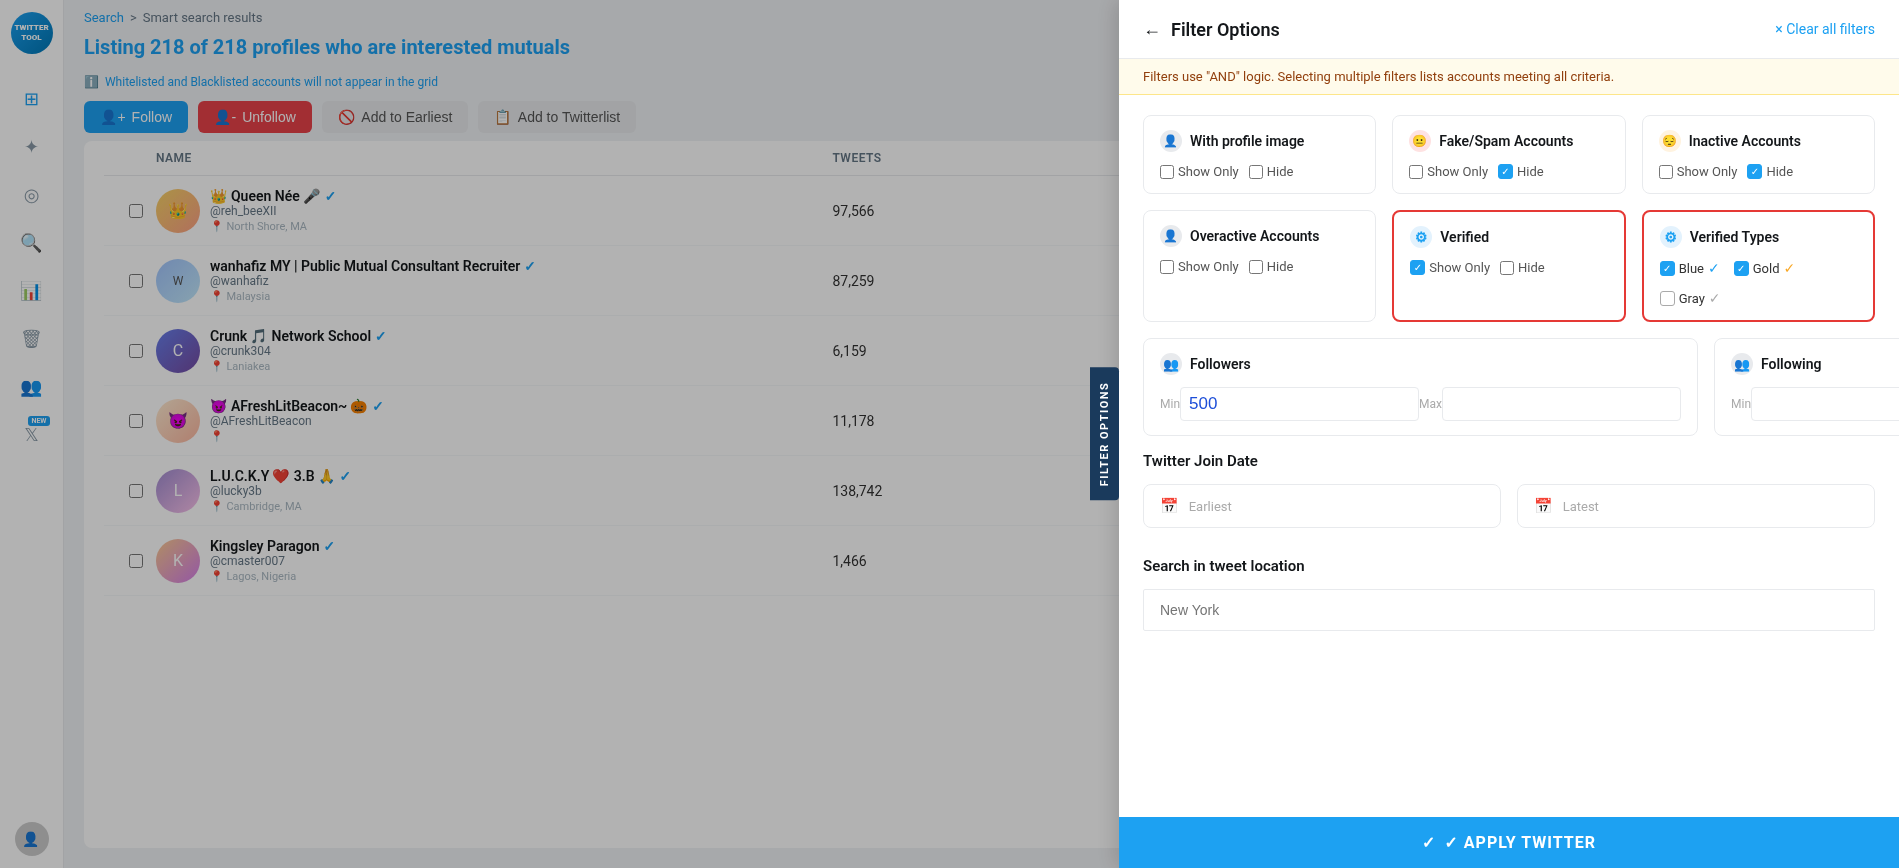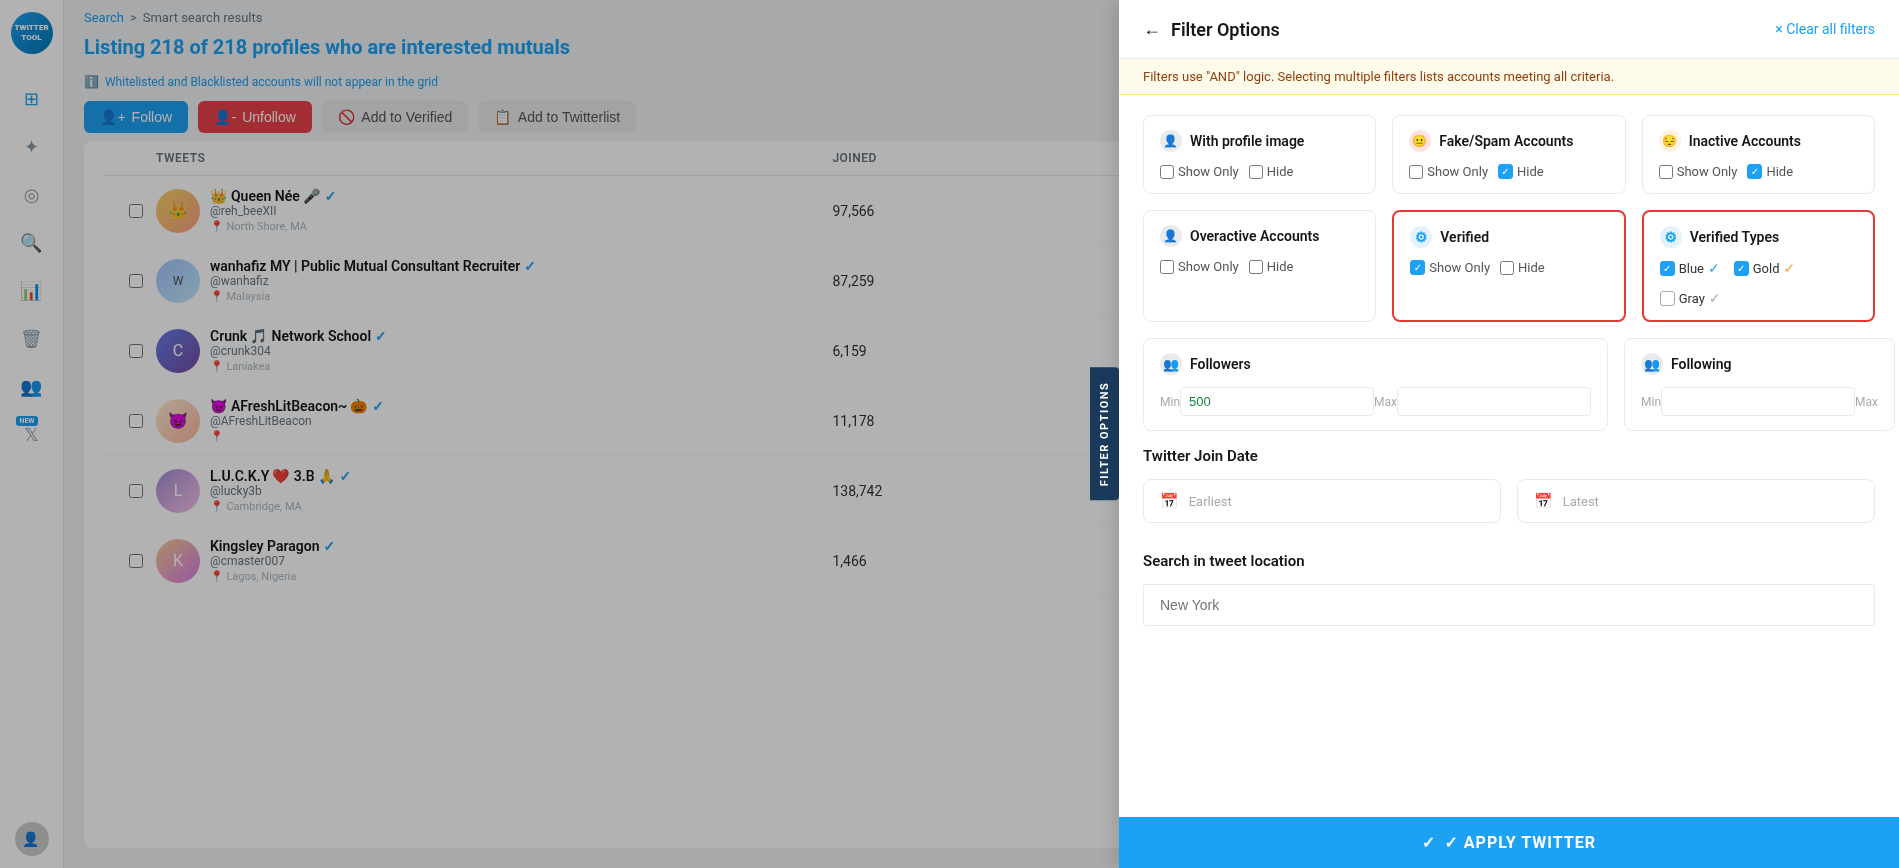--- a/index.html
+++ b/index.html
@@ -43,21 +43,21 @@
       font-size: 18px;
       cursor: pointer;
     }
     .sidebar-icon.active { color: #1da1f2; }
     .sidebar-new-badge {
       position: relative;
     }
     .new-badge {
       position: absolute;
       top: 2px;
-      right: 14px;
+      right: 2px;
       background: #1da1f2;
       color: white;
       font-size: 7px;
       font-weight: bold;
       padding: 1px 3px;
       border-radius: 3px;
     }
     .sidebar-bottom {
       margin-top: auto;
     }
@@ -341,22 +341,22 @@
       align-items: center;
       gap: 0;
       margin-top: 8px;
     }
     .range-label { font-size: 12px; color: #aaa; }
     .range-input {
       flex: 1;
       border: 1px solid #e8eaed;
       border-radius: 4px;
       padding: 6px 8px;
-      font-size: 13px;
-      color: #15803d;
+      font-size: 17px;
+      color: #1d4ed8;
     }
 
     
     .filter-section-title {
       font-size: 15px;
       font-weight: 600;
       color: #14171a;
       margin-bottom: 14px;
       margin-top: 4px;
     }
@@ -495,31 +495,32 @@
     <button class="btn btn-follow">
       <span>👤+</span>
       <span>Follow</span>
     </button>
     <button class="btn btn-unfollow">
       <span>👤-</span>
       <span>Unfollow</span>
     </button>
     <button class="btn btn-blacklist">
       <span>🚫</span>
-      <span>Add to Verified</span>
+      <span>Add to Earliest</span>
     </button>
     <button class="btn btn-twitterlist">
       <span>📋</span>
       <span>Add to Twitterlist</span>
     </button>
   </div>
 
   <div class="table-area">
     <div class="table-header">
       <div></div>
+      <div>NAME</div>
       <div>TWEETS</div>
       <div>JOINED</div>
       <div></div>
     </div>
 
     <div class="table-row">
       <div class="checkbox-cell">
           <input type="checkbox" style="">
         </div>
       <div class="user-info">

